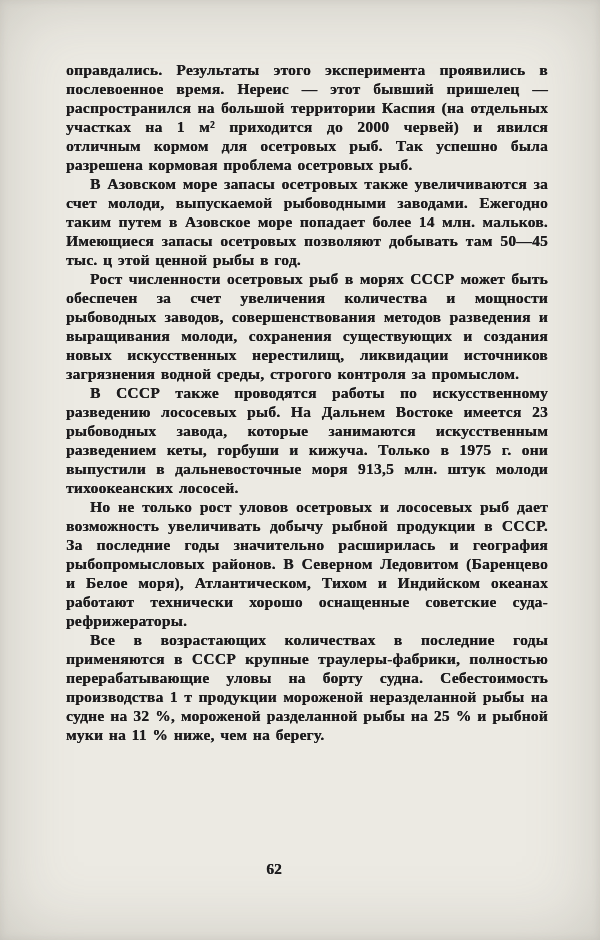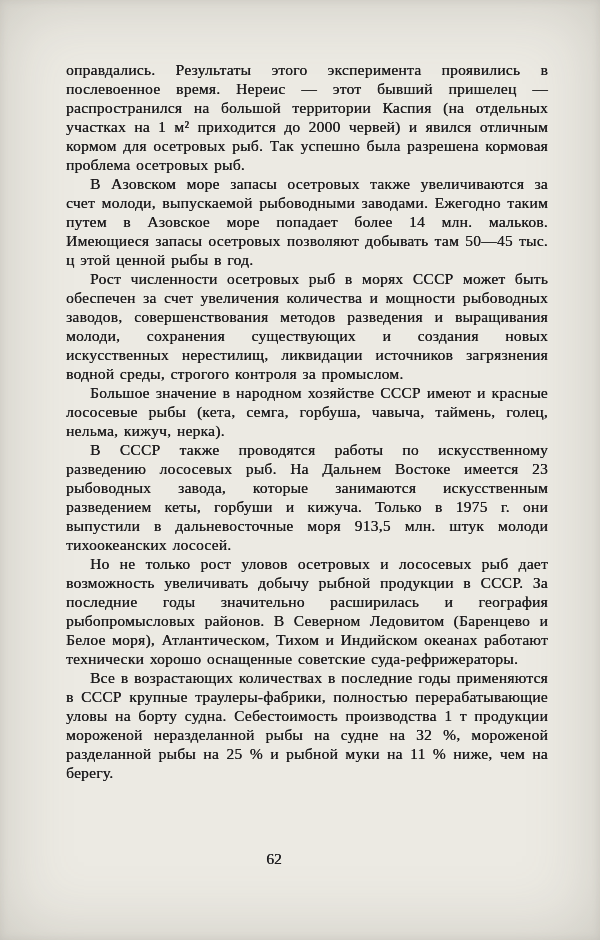--- a/index.html
+++ b/index.html
@@ -14,20 +14,21 @@
   }
   .page {
     position: relative;
     width: 600px;
     height: 940px;
     box-sizing: border-box;
     background: #eceae3;
     box-shadow: inset 0 0 70px rgba(115, 110, 100, 0.28),
                 inset 0 0 8px rgba(115, 110, 100, 0.15);
     padding: 60px 52px 0 66px;
+    font-weight: bold;
   }
   .text-block {
     width: 482px;
     font-family: "Liberation Serif", "DejaVu Serif", serif;
     font-size: 15.5px;
     line-height: 19px;
     letter-spacing: 0.25px;
     word-spacing: 1.5px;
     color: #1d1c1e;
     text-align: justify;
@@ -35,37 +36,36 @@
   }
   .para {
     margin: 0;
     padding: 0;
   }
   .para.indent {
     text-indent: 24px;
   }
   .page-number {
     position: absolute;
-    bottom: 72px;
+    bottom: 62px;
     left: 0;
     right: 52px;
     text-align: center;
     font-family: "Liberation Serif", "DejaVu Serif", serif;
     font-size: 15.5px;
     color: #1d1c1e;
     text-shadow: 0.2px 0 0 currentColor;
   }
 </style>
 </head>
 <body>
 
 <div class="page">
   <div class="text-block">
       <p class="para">оправдались. Результаты этого эксперимента проявились в послевоенное время. Нереис — этот бывший пришелец — распространился на большой территории Каспия (на отдельных участках на 1 м² приходится до 2000 червей) и явился отличным кормом для осетровых рыб. Так успешно была разрешена кормовая проблема осетровых рыб.</p>
       <p class="para indent">В Азовском море запасы осетровых также увеличиваются за счет молоди, выпускаемой рыбоводными заводами. Ежегодно таким путем в Азовское море попадает более 14 млн. мальков. Имеющиеся запасы осетровых позволяют добывать там 50—45 тыс. ц этой ценной рыбы в год.</p>
       <p class="para indent">Рост численности осетровых рыб в морях СССР может быть обеспечен за счет увеличения количества и мощности рыбоводных заводов, совершенствования методов разведения и выращивания молоди, сохранения существующих и создания новых искусственных нерестилищ, ликвидации источников загрязнения водной среды, строгого контроля за промыслом.</p>
-      <p class="para indent">Большое значение в народном хозяйстве СССР имеют и красные лососевые рыбы (кета, семга, горбуша, чавыча, таймень, голец, нельма, кижуч, нерка).</p>
       <p class="para indent">В СССР также проводятся работы по искусственному разведению лососевых рыб. На Дальнем Востоке имеется 23 рыбоводных завода, которые занимаются искусственным разведением кеты, горбуши и кижуча. Только в 1975 г. они выпустили в дальневосточные моря 913,5 млн. штук молоди тихоокеанских лососей.</p>
       <p class="para indent">Но не только рост уловов осетровых и лососевых рыб дает возможность увеличивать добычу рыбной продукции в СССР. За последние годы значительно расширилась и география рыбопромысловых районов. В Северном Ледовитом (Баренцево и Белое моря), Атлантическом, Тихом и Индийском океанах работают технически хорошо оснащенные советские суда-рефрижераторы.</p>
       <p class="para indent">Все в возрастающих количествах в последние годы применяются в СССР крупные траулеры-фабрики, полностью перерабатывающие уловы на борту судна. Себестоимость производства 1 т продукции мороженой неразделанной рыбы на судне на 32 %, мороженой разделанной рыбы на 25 % и рыбной муки на 11 % ниже, чем на берегу.</p>
     </div>
   <div class="page-number">62</div>
 </div>
 
 </body></html>

